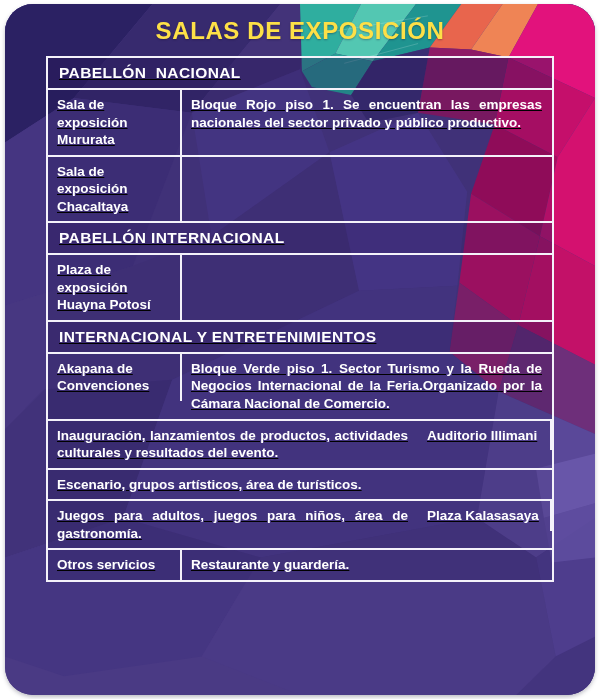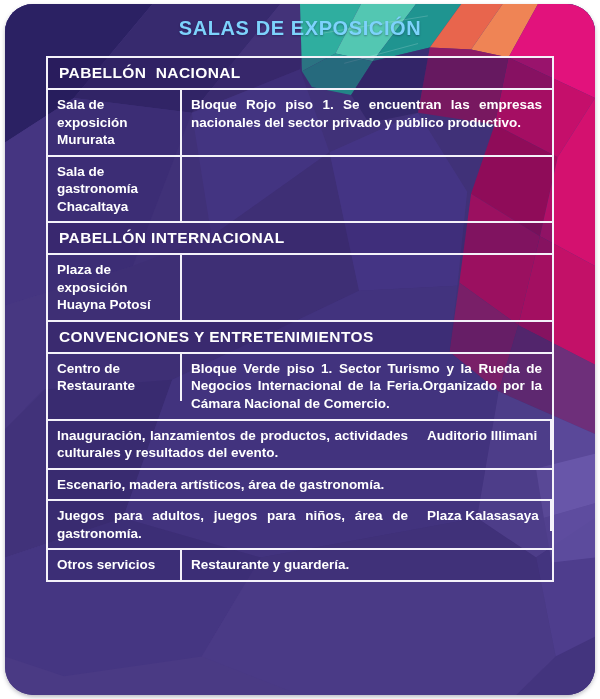--- a/index.html
+++ b/index.html
@@ -23,32 +23,33 @@
   .bg-art {
     position: absolute; inset: 0;
     width: 100%; height: 100%;
     display: block;
   }
   .content { position: relative; width: 100%; height: 100%; }
   .page-title {
     margin: 0;
     padding-top: 13px;
     text-align: center;
-    color: #7dd3fc;
-    font-size: 20px;
+    color: #fde047;
+    font-size: 24px;
     font-weight: bold;
     letter-spacing: 0.6px;
     text-shadow: 0 1px 2px rgba(20,10,50,0.35);
   }
   .expo-table {
     position: absolute;
     left: 41px; top: 52px;
     width: 508px;
     border: 2px solid #f4f2fa;
     background: rgba(24,12,64,0.18);
+    text-decoration: underline;
   }
   .expo-table > div + div { border-top: 2px solid #f4f2fa; }
   .section-header {
     color: #ffffff;
     font-weight: bold;
     font-size: 15.5px;
     letter-spacing: 0.4px;
     padding: 6px 11px;
     white-space: pre-wrap;
     background: rgba(46,28,96,0.25);
@@ -122,37 +123,37 @@
 
   <div class="content">
     <h1 class="page-title">SALAS DE EXPOSICIÓN</h1>
     <div class="expo-table" id="expo-table">
         <div class="section-header">PABELLÓN  NACIONAL</div>
         <div class="row">
           <div class="cell name">Sala de exposición Mururata</div>
           <div class="cell desc">Bloque Rojo piso 1. Se encuentran las empresas nacionales del sector privado y público productivo.</div>
         </div>
         <div class="row">
-          <div class="cell name">Sala de gastronomía Chacaltaya</div>
+          <div class="cell name">Sala de exposición Chacaltaya</div>
         </div>
         <div class="section-header">PABELLÓN INTERNACIONAL</div>
         <div class="row">
           <div class="cell name">Plaza de exposición Huayna Potosí</div>
         </div>
-        <div class="section-header">CONVENCIONES Y ENTRETENIMIENTOS</div>
+        <div class="section-header">INTERNACIONAL Y ENTRETENIMIENTOS</div>
         <div class="row">
-          <div class="cell name">Centro de Restaurante</div>
+          <div class="cell name">Akapana de Convenciones</div>
           <div class="cell desc">Bloque Verde piso 1. Sector Turismo y la Rueda de Negocios Internacional de la Feria.Organizado por la Cámara Nacional de Comercio.</div>
         </div>
         <div class="row">
           <div class="cell desc">Inauguración, lanzamientos de productos, actividades culturales y resultados del evento.</div>
           <div class="cell name">Auditorio Illimani</div>
         </div>
         <div class="row">
-          <div class="cell desc">Escenario, madera artísticos, área de gastronomía.</div>
+          <div class="cell desc">Escenario, grupos artísticos, área de turísticos.</div>
         </div>
         <div class="row">
           <div class="cell desc">Juegos para adultos, juegos para niños, área de gastronomía.</div>
           <div class="cell name">Plaza Kalasasaya</div>
         </div>
         <div class="row">
           <div class="cell name">Otros servicios</div>
           <div class="cell desc">Restaurante y guardería.</div>
         </div>
       </div>

